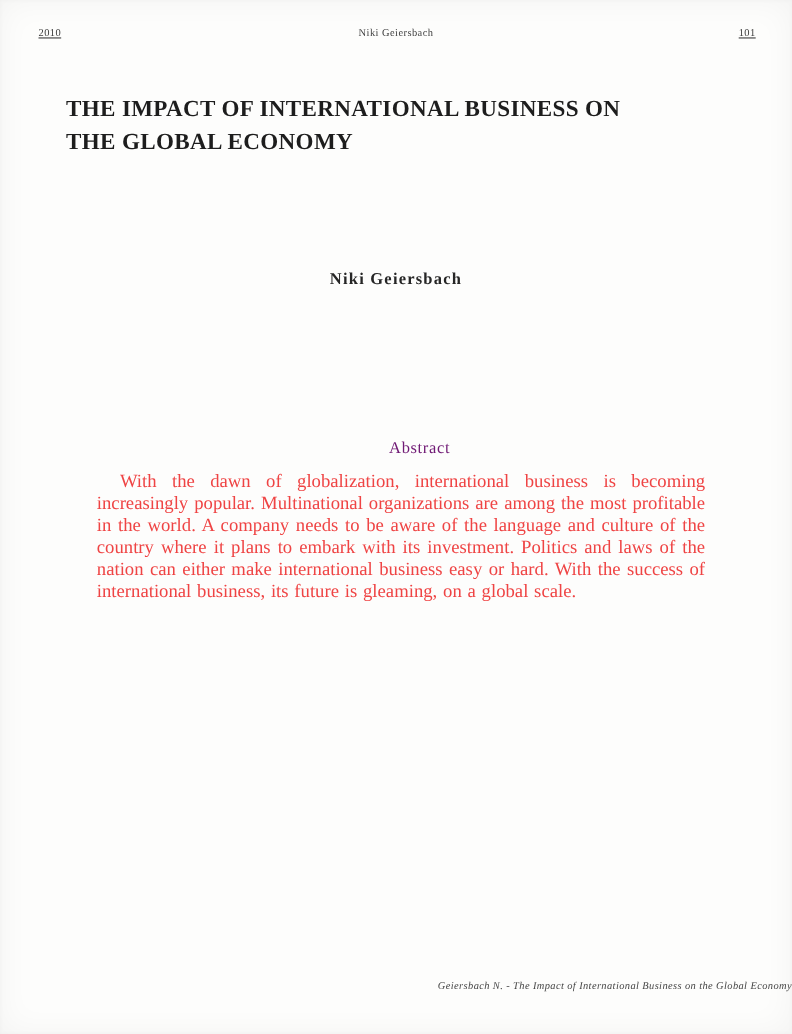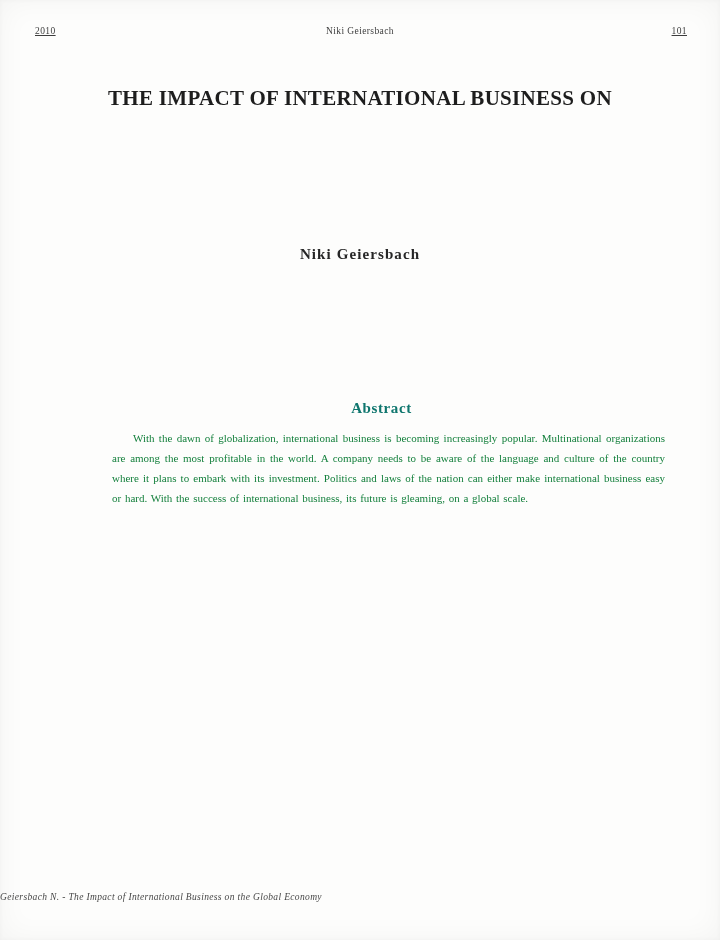--- a/index.html
+++ b/index.html
@@ -26,80 +26,81 @@
     letter-spacing: 0.4px;
     color: #3d3d3d;
   }
   .running-header .center { 
     position: absolute; left: 0; right: 0; text-align: center; 
   }
   .running-header .side { position: relative; z-index: 1; text-decoration: underline; }
   .paper-title {
     position: absolute;
     top: 83px; left: 60px; right: 60px;
-    text-align: center;
     font-size: 21px;
     font-weight: bold;
     line-height: 30px;
     letter-spacing: 0.3px;
     color: #1d1d1d;
   }
   .author-line {
     position: absolute;
     top: 246px; left: 0; right: 0;
     text-align: center;
     font-size: 15px;
     font-weight: bold;
     letter-spacing: 1.1px;
     color: #262626;
   }
   .abstract-heading {
     position: absolute;
     top: 400px; left: 0; right: 0;
     text-align: center;
     font-size: 15px;
-    font-weight: bold;
+    font-weight: normal;
     letter-spacing: 0.6px;
-    color: #0f766e;
+    color: #701a75;
     margin-left: 43px;
   }
   .abstract-body {
     position: absolute;
-    top: 428px; left: 112px;
+    top: 428px; left: 88px;
     width: 553px;
-    font-size: 11px;
+    font-size: 17px;
     line-height: 20px;
     text-align: justify;
     text-indent: 21px;
     word-spacing: 1px;
-    color: #15803d;
+    color: #ef4444;
   }
   .page-footer {
     position: absolute;
     top: 892px; left: 0; right: 0;
-    text-align: left;
+    text-align: right;
     font-style: italic;
     font-size: 9.5px;
     letter-spacing: 0.35px;
     color: #474747;
+    padding-left: 16px;
   }
 </style>
 </head>
 <body>
 
 <div class="page">
 
   <div class="running-header">
     <span class="center">Niki Geiersbach</span>
     <span class="side">2010</span>
     <span class="side">101</span>
   </div>
 
   <h1 class="paper-title">
     <span>THE IMPACT OF INTERNATIONAL BUSINESS ON</span><br>
+    <span>THE GLOBAL ECONOMY</span>
   </h1>
 
   <div class="author-line">Niki Geiersbach</div>
 
   <div class="abstract-heading">Abstract</div>
 
   <p class="abstract-body">With the dawn of globalization, international business is becoming increasingly popular. Multinational organizations are among the most profitable in the world. A company needs to be aware of the language and culture of the country where it plans to embark with its investment. Politics and laws of the nation can either make international business easy or hard. With the success of international business, its future is gleaming, on a global scale.</p>
 
   <div class="page-footer">Geiersbach N. - The Impact of International Business on the Global Economy</div>
 

